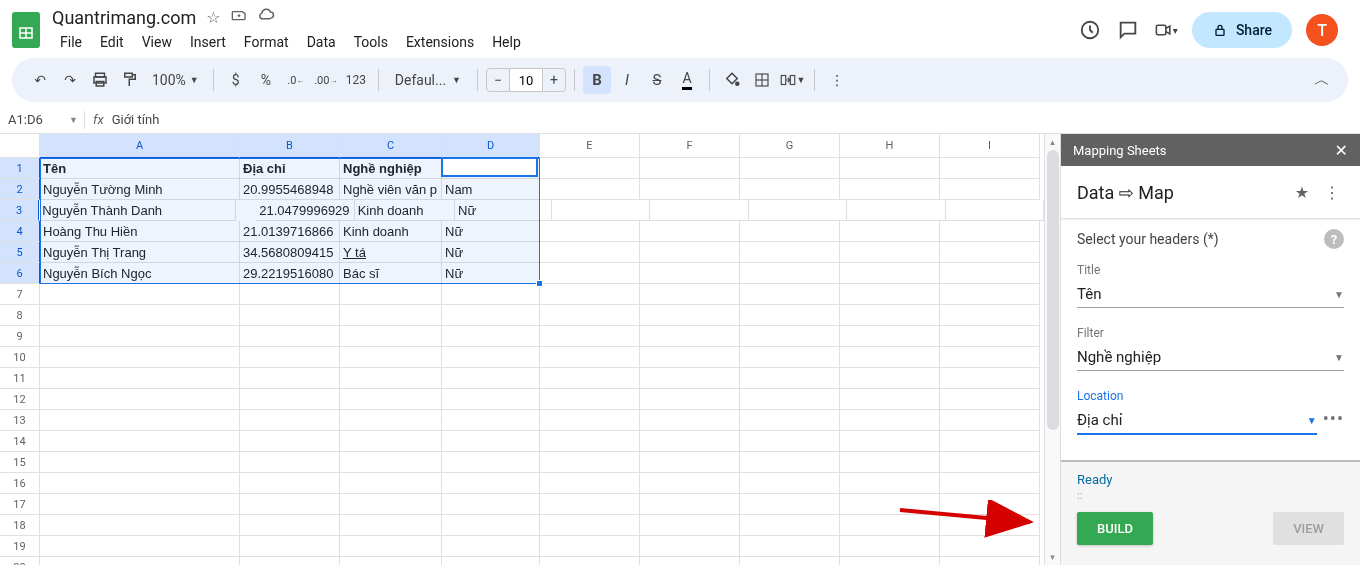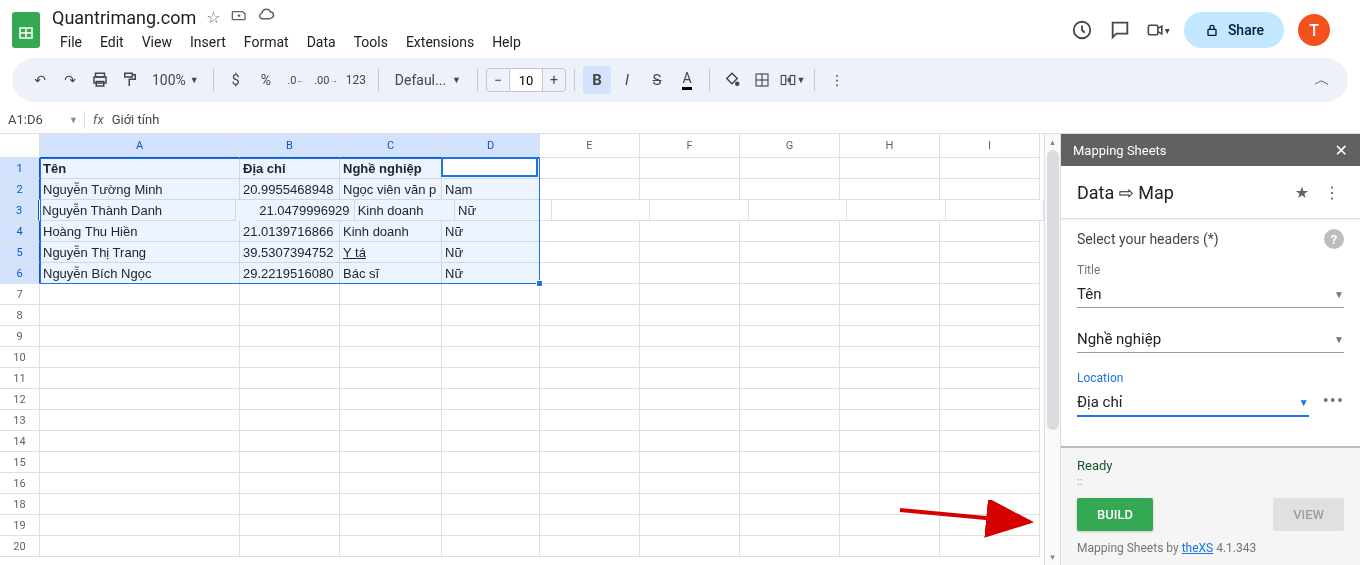--- a/index.html
+++ b/index.html
@@ -1,19 +1,19 @@
 <!DOCTYPE html>
 <html><head>
 <meta charset="utf-8">
 <style>
 * { margin: 0; padding: 0; box-sizing: border-box; font-family: "Google Sans", Roboto, Arial, sans-serif; }
 body { width: 1360px; height: 565px; overflow: hidden; background: #fff; position: relative; }
 
 
-.header { display: flex; align-items: center; padding: 6px 20px 0 12px; height: 54px; }
+.header { display: flex; align-items: center; padding: 6px 12px 0 12px; height: 54px; }
 .sheets-logo { width: 28px; height: 36px; background: #34a853; border-radius: 3px; display: flex; align-items: center; justify-content: center; margin-right: 12px; }
 .sheets-logo svg { fill: #fff; }
 .title-area { flex: 1; }
 .title-row { display: flex; align-items: center; gap: 10px; margin-bottom: 2px; }
 .doc-title { font-size: 18px; color: #202124; }
 .title-icon { color: #5f6368; cursor: pointer; }
 .menu-bar { display: flex; gap: 2px; }
 .menu-item { padding: 4px 8px; font-size: 14px; color: #202124; cursor: pointer; border-radius: 4px; }
 .header-right { display: flex; align-items: center; gap: 14px; padding-right: 10px; }
 .header-icon { color: #444746; cursor: pointer; width: 24px; height: 24px; display: flex; align-items: center; justify-content: center; }
@@ -69,25 +69,25 @@
 .sb-section-label { font-size: 14px; color: #444; display: flex; align-items: center; gap: 20px; margin-bottom: 14px; text-align: center; }
 .help-circle { width: 20px; height: 20px; border-radius: 50%; background: #bdbdbd; color: #fff; display: flex; align-items: center; justify-content: center; font-size: 13px; margin-left: auto; font-weight: bold; }
 .sb-field { margin-bottom: 18px; }
 .sb-field-label { font-size: 12px; color: #757575; margin-bottom: 4px; }
 .sb-field-label.focused { color: #1a73e8; }
 .sb-select { display: flex; align-items: center; border-bottom: 1px solid #9e9e9e; padding: 4px 0; cursor: pointer; }
 .sb-select.focused { border-bottom: 2px solid #1a73e8; }
 .sb-select-val { flex: 1; font-size: 15px; color: #202124; }
 .sb-select-arrow { color: #757575; font-size: 10px; }
 .sb-select-arrow.focused { color: #1a73e8; }
-.location-row { display: flex; align-items: flex-end; gap: 14px; }
+.location-row { display: flex; align-items: flex-end; gap: 6px; }
 .location-row .sb-field { flex: 1; margin-bottom: 0; }
 .dots { color: #757575; cursor: pointer; font-size: 18px; padding-bottom: 6px; letter-spacing: 1px; }
 .sidebar-footer { border-top: 2px solid #bbb; background: #f5f5f5; padding: 10px 16px; }
-.ready-text { font-size: 13px; color: #14532d; margin-bottom: 2px; }
+.ready-text { font-size: 13px; color: #0369a1; margin-bottom: 2px; }
 .colons { font-size: 11px; color: #999; margin-bottom: 10px; }
 .footer-buttons { display: flex; gap: 10px; margin-bottom: 10px; }
 .build-btn { background: #34a853; color: #fff; padding: 9px 20px; font-size: 13px; font-weight: 500; border: none; border-radius: 2px; cursor: pointer; box-shadow: 0 1px 3px rgba(0,0,0,0.2); }
 .view-btn { background: #e0e0e0; color: #9e9e9e; padding: 9px 20px; font-size: 13px; font-weight: 500; border: none; border-radius: 2px; margin-left: auto; }
 .footer-credit { font-size: 12px; color: #757575; }
 .footer-credit a { color: #1a73e8; text-decoration: underline; }
 
 
 .arrow-annot { position: absolute; pointer-events: none; }
 
@@ -266,21 +266,21 @@
         <div class="cell" style="width: 100px;"></div>
         <div class="cell" style="width: 100px;"></div>
         <div class="cell" style="width: 100px;"></div>
         <div class="cell" style="width: 100px;"></div>
         <div class="cell" style="width: 100px;"></div>
       </div>
       <div class="row">
         <div class="row-header sel">2</div>
         <div class="cell" style="width: 200px;">Nguyễn Tường Minh</div>
         <div class="cell" style="width: 100px;">20.9955468948</div>
-        <div class="cell" style="width: 102px;">Ngọc viên văn p</div>
+        <div class="cell" style="width: 102px;">Nghề viên văn p</div>
         <div class="cell" style="width: 98px;">Nam</div>
         <div class="cell" style="width: 100px;"></div>
         <div class="cell" style="width: 100px;"></div>
         <div class="cell" style="width: 100px;"></div>
         <div class="cell" style="width: 100px;"></div>
         <div class="cell" style="width: 100px;"></div>
       </div>
       <div class="row">
         <div class="row-header sel">3</div>
         <div class="cell" style="width: 200px;">Nguyễn Thành Danh</div>
@@ -301,21 +301,21 @@
         <div class="cell" style="width: 98px;">Nữ</div>
         <div class="cell" style="width: 100px;"></div>
         <div class="cell" style="width: 100px;"></div>
         <div class="cell" style="width: 100px;"></div>
         <div class="cell" style="width: 100px;"></div>
         <div class="cell" style="width: 100px;"></div>
       </div>
       <div class="row">
         <div class="row-header sel">5</div>
         <div class="cell" style="width: 200px;">Nguyễn Thị Trang</div>
-        <div class="cell" style="width: 100px;">39.5307394752</div>
+        <div class="cell" style="width: 100px;">34.5680809415</div>
         <div class="cell" style="width: 102px; text-decoration: underline;">Y tá</div>
         <div class="cell" style="width: 98px;">Nữ</div>
         <div class="cell" style="width: 100px;"></div>
         <div class="cell" style="width: 100px;"></div>
         <div class="cell" style="width: 100px;"></div>
         <div class="cell" style="width: 100px;"></div>
         <div class="cell" style="width: 100px;"></div>
       </div>
       <div class="row">
         <div class="row-header sel">6</div>
@@ -432,20 +432,32 @@
         <div class="cell" style="width: 102px;"></div>
         <div class="cell" style="width: 98px;"></div>
         <div class="cell" style="width: 100px;"></div>
         <div class="cell" style="width: 100px;"></div>
         <div class="cell" style="width: 100px;"></div>
         <div class="cell" style="width: 100px;"></div>
         <div class="cell" style="width: 100px;"></div>
       </div>
       <div class="row">
         <div class="row-header">16</div>
+        <div class="cell" style="width: 200px;"></div>
+        <div class="cell" style="width: 100px;"></div>
+        <div class="cell" style="width: 102px;"></div>
+        <div class="cell" style="width: 98px;"></div>
+        <div class="cell" style="width: 100px;"></div>
+        <div class="cell" style="width: 100px;"></div>
+        <div class="cell" style="width: 100px;"></div>
+        <div class="cell" style="width: 100px;"></div>
+        <div class="cell" style="width: 100px;"></div>
+      </div>
+      <div class="row">
+        <div class="row-header">17</div>
         <div class="cell" style="width: 200px;"></div>
         <div class="cell" style="width: 100px;"></div>
         <div class="cell" style="width: 102px;"></div>
         <div class="cell" style="width: 98px;"></div>
         <div class="cell" style="width: 100px;"></div>
         <div class="cell" style="width: 100px;"></div>
         <div class="cell" style="width: 100px;"></div>
         <div class="cell" style="width: 100px;"></div>
         <div class="cell" style="width: 100px;"></div>
       </div>
@@ -512,20 +524,21 @@
         <span class="help-circle">?</span>
       </div>
       <div class="sb-field">
         <div class="sb-field-label">Title</div>
         <div class="sb-select">
           <span class="sb-select-val">Tên</span>
           <span class="sb-select-arrow">▼</span>
         </div>
       </div>
       <div class="sb-field">
+        <div class="sb-field-label">Filter</div>
         <div class="sb-select">
           <span class="sb-select-val">Nghề nghiệp</span>
           <span class="sb-select-arrow">▼</span>
         </div>
       </div>
       <div class="location-row" style="margin-bottom:20px;">
         <div class="sb-field">
           <div class="sb-field-label focused">Location</div>
           <div class="sb-select focused">
             <span class="sb-select-val">Địa chỉ</span>
@@ -536,23 +549,20 @@
       </div>
 
     </div>
     <div class="sidebar-footer">
       <div class="ready-text">Ready</div>
       <div class="colons">::</div>
       <div class="footer-buttons">
         <button class="build-btn">BUILD</button>
         <button class="view-btn">VIEW</button>
       </div>
-      <div class="footer-credit">
-        <span>Mapping Sheets by </span><a href="#">theXS</a><span> 4.1.343</span>
-      </div>
     </div>
   </div>
 </div>
 
 <svg class="arrow-annot" style="left:895px;top:500px;" width="150" height="40">
   <defs>
       <marker id="ah" markerWidth="12" markerHeight="10" refX="11" refY="5" orient="auto">
         <polygon points="0 0, 12 5, 0 10" fill="#d50000"></polygon>
       </marker>
     </defs>

